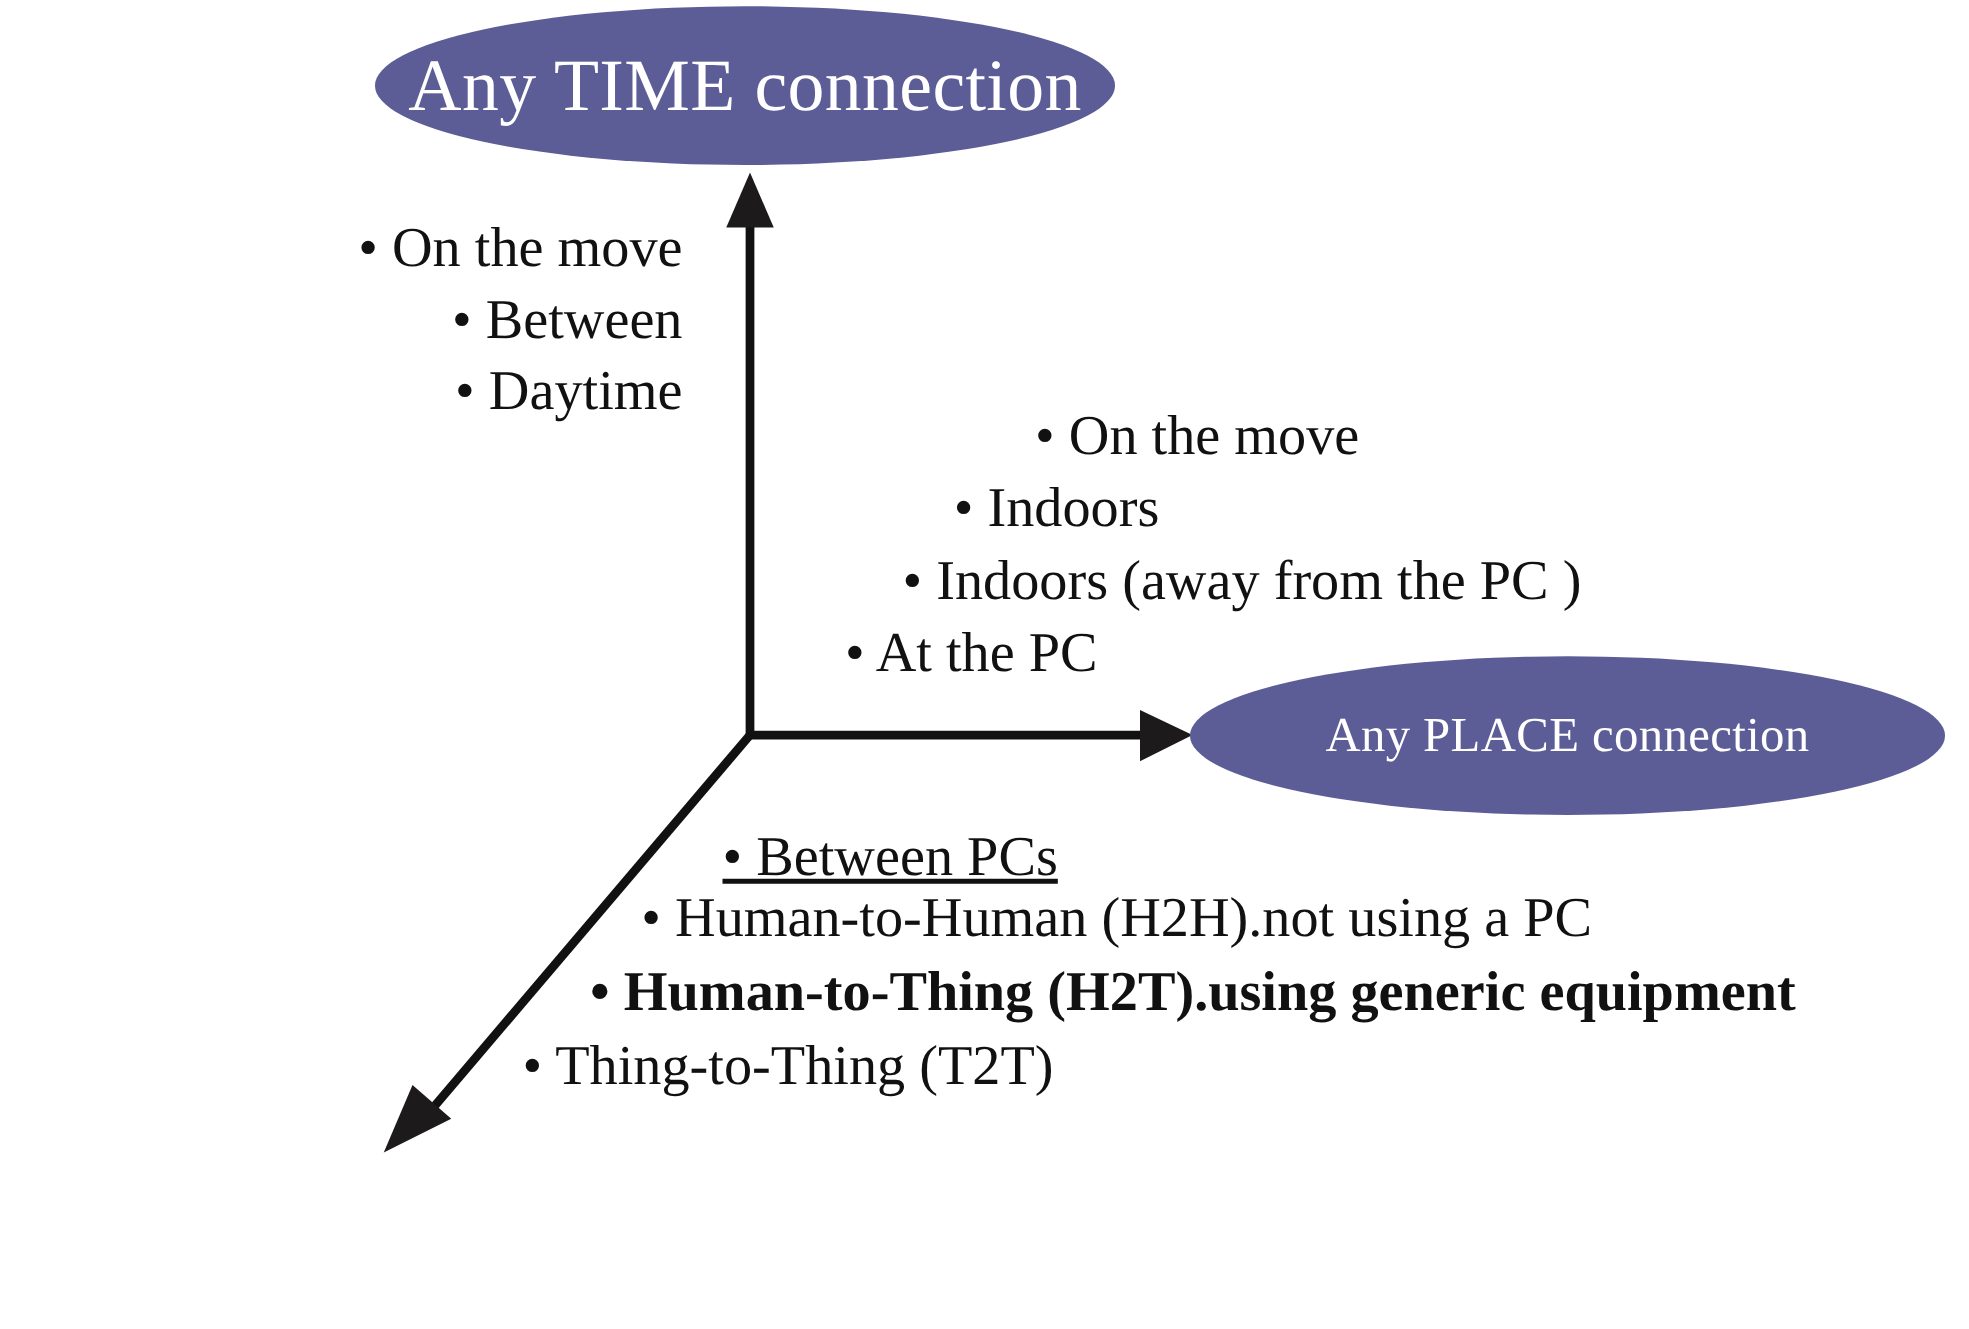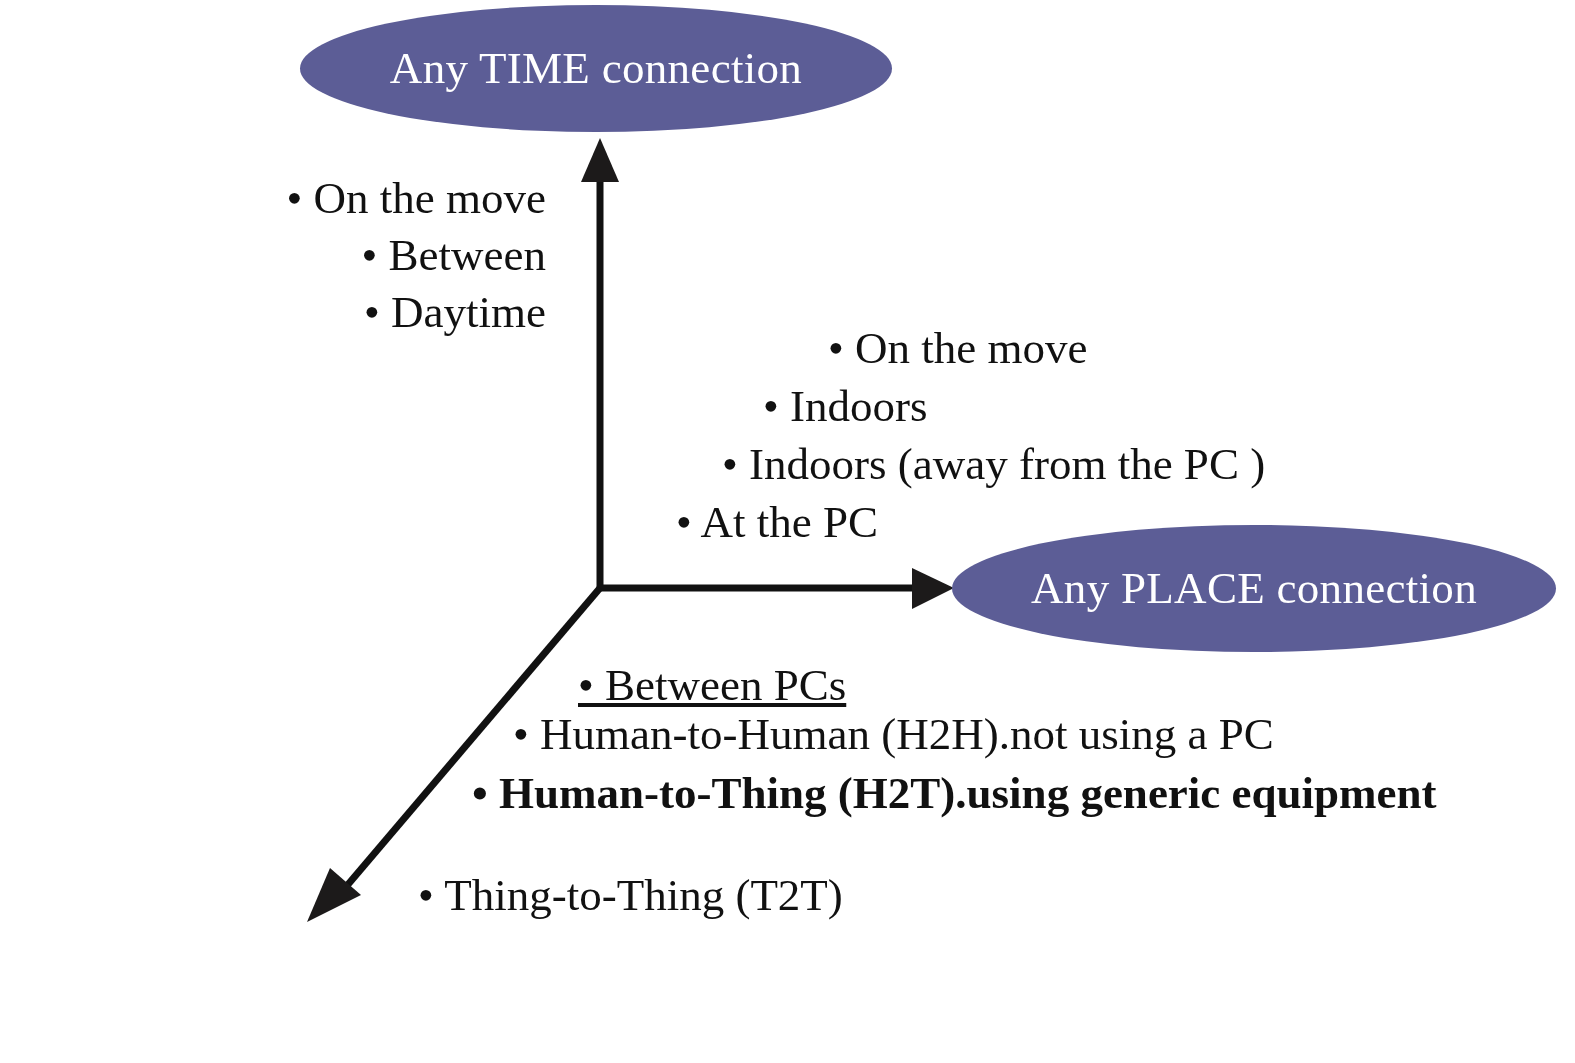--- a/index.html
+++ b/index.html
@@ -43,28 +43,28 @@
     white-space: nowrap;
     letter-spacing: 0.3px;
     line-height: 1;
   }
   #node-time {
     left: 300px;
     top: 5px;
     width: 592px;
     height: 127px;
   }
-  #node-time .node-label { font-size: 45px; }
+  #node-time .node-label { font-size: 59px; }
   #node-place {
     left: 952px;
     top: 525px;
     width: 604px;
     height: 127px;
   }
-  #node-place .node-label { font-size: 45px; }
+  #node-place .node-label { font-size: 39px; }
   #node-thing {
     left: 28px;
     top: 922px;
     width: 603px;
     height: 127px;
   }
   #node-thing .node-label { font-size: 45px; }
 
   
   .anno-block {
@@ -112,21 +112,21 @@
     font-size: 45px;
   }
   #anno-thing .anno-line {
     position: absolute;
     left: 0;
     top: 0;
   }
   #anno-thing .th-0 { left: 578px; top: 10px; text-decoration: underline; }
   #anno-thing .th-1 { left: 513px; top: 59px; }
   #anno-thing .th-2 { left: 472px; top: 118px; font-weight: bold; }
-  #anno-thing .th-3 { left: 418px; top: 177px; margin-top: 43px; }
+  #anno-thing .th-3 { left: 418px; top: 177px; }
 </style>
 </head>
 <body>
 
 <div id="canvas">
 
   <svg id="axes-svg" viewBox="0 0 1575 1063" xmlns="http://www.w3.org/2000/svg">
 
     <g>
       <line x1="600" y1="588" x2="600" y2="175" stroke="#111111" stroke-width="7"></line>

